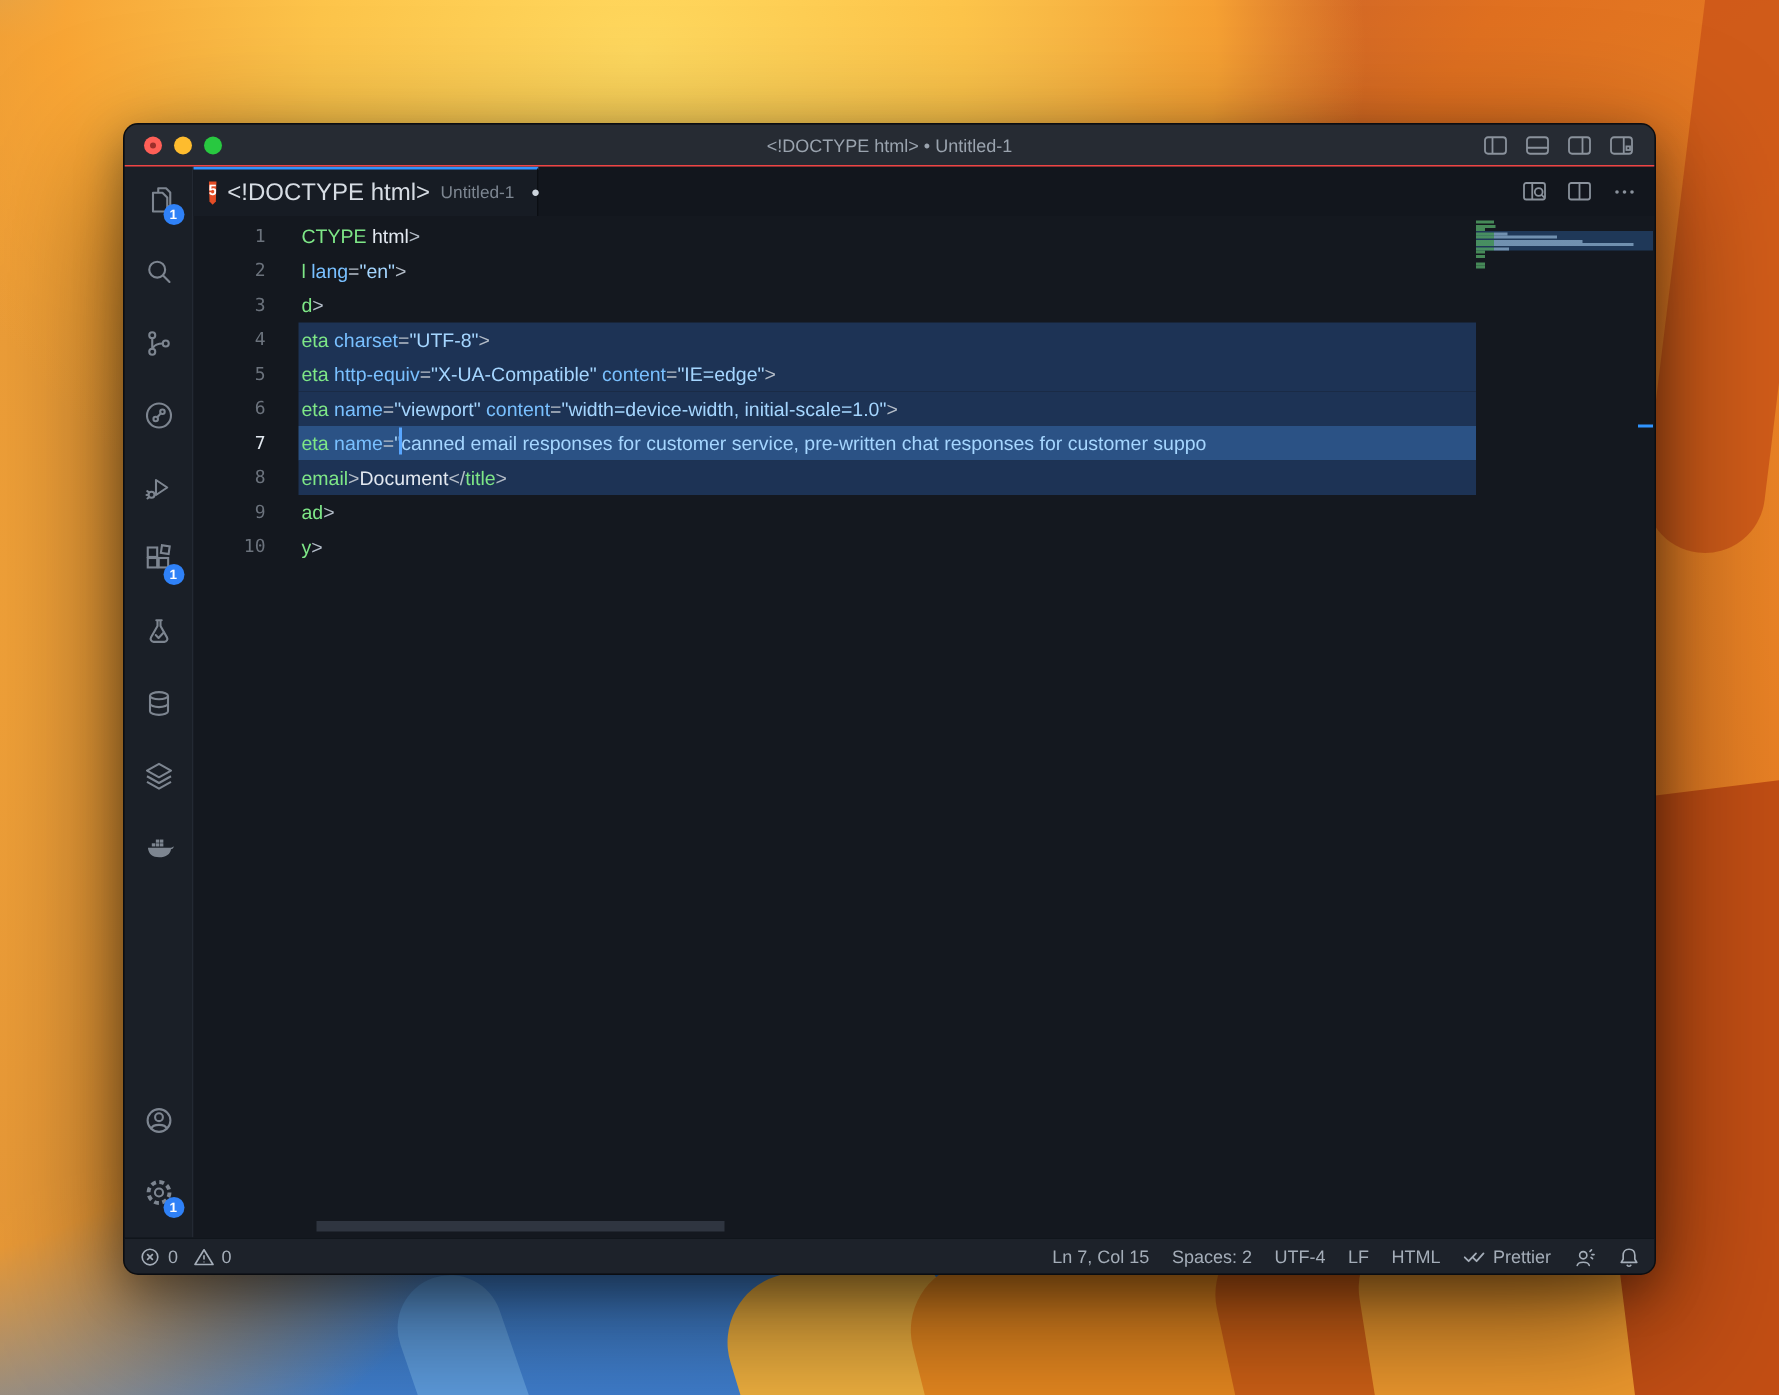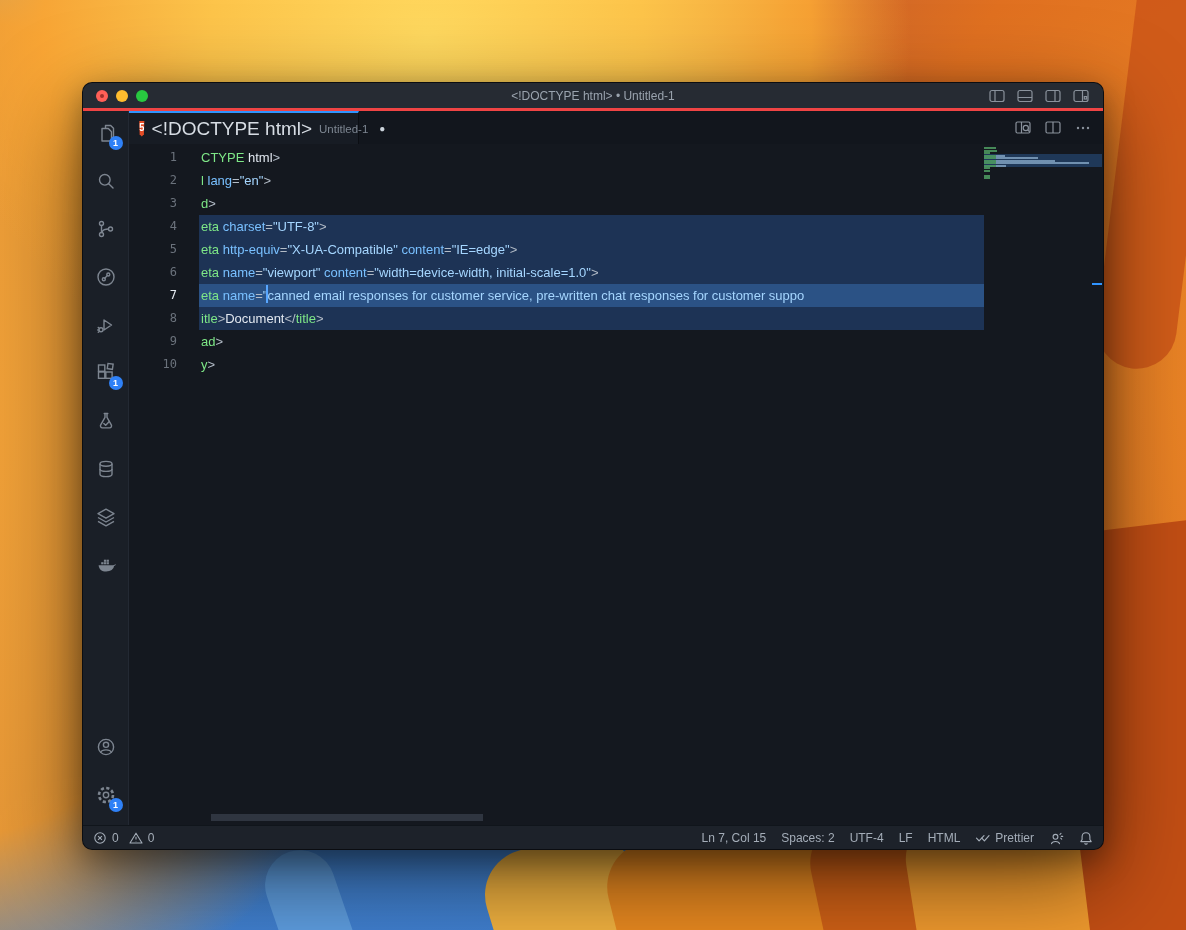--- a/index.html
+++ b/index.html
@@ -19,21 +19,21 @@
   .s3{left:840px;top:812px;width:110px;height:380px;background:#d06116;transform:rotate(-12deg)}
   .s4{left:930px;top:792px;width:330px;height:420px;background:#f09a2e;transform:rotate(-9deg)}
   .s5{left:1075px;top:520px;width:260px;height:560px;background:#c24e14;transform:rotate(-7deg)}
   .s6{left:1118px;top:-60px;width:80px;height:430px;background:#cd5617;transform:rotate(7deg);opacity:.85}
 
   
   .window{position:absolute;left:82px;top:82px;width:1022px;height:768px;background:#14181f;
     border-radius:10px;border:1px solid rgba(0,0,0,.45);overflow:hidden;display:flex;flex-direction:column;
     box-shadow:0 30px 90px rgba(0,0,0,.55),0 10px 30px rgba(0,0,0,.35)}
 
-  .titlebar{flex:0 0 28px;background:#262b33;border-bottom:3px solid #ef4444;display:flex;align-items:center;position:relative}
+  .titlebar{flex:0 0 28px;background:#262b33;border-bottom:1px solid #ef4444;display:flex;align-items:center;position:relative}
   .traffic{display:flex;gap:8px;margin-left:13px}
   .tl{width:12px;height:12px;border-radius:50%;position:relative}
   .tl-red{background:#ff5f57}
   .tl-red::after{content:"";position:absolute;inset:4px;border-radius:50%;background:rgba(60,0,0,.5)}
   .tl-yellow{background:#febc2e}
   .tl-green{background:#28c840}
   .title-text{position:absolute;left:50%;top:50%;transform:translate(-50%,-50%);font-size:12px;color:#9aa3ae;white-space:nowrap}
   .tb-actions{margin-left:auto;display:flex;gap:12px;margin-right:14px;color:#8a929c;align-items:center}
   .tb-actions svg,.tab-actions svg{display:block}
 
@@ -43,21 +43,21 @@
   .ab-bottom{margin-top:auto}
   .badge{position:absolute;right:-3px;bottom:-3px;min-width:14px;height:14px;border-radius:8px;background:#2f81f7;color:#fff;
     font-size:9px;line-height:14px;text-align:center;font-weight:bold;padding:0 2px}
 
   .right-col{flex:1;display:flex;flex-direction:column;min-width:0}
   .tabbar{flex:0 0 33px;background:#12161d;display:flex;align-items:stretch}
   .tab{display:flex;align-items:center;gap:7px;padding:0 12px 0 10px;width:230px;background:#171c24;
     border-top:2px solid #3094ff;border-right:1px solid #0b0e13}
   .html5-icon{width:15px;height:16px;background:#e44d26;clip-path:polygon(4% 0,96% 0,88% 86%,50% 100%,12% 86%);
     color:#fff;font-size:10px;font-weight:bold;display:flex;align-items:center;justify-content:center;padding-bottom:3px}
-  .tab-label{font-size:19px;color:#d7dde4;white-space:nowrap}
+  .tab-label{font-size:16px;color:#d7dde4;white-space:nowrap}
   .tab-detail{font-size:11.5px;color:#7d8691;white-space:nowrap}
   .tab-dot{color:#ccd4dc;font-size:10px;margin-left:4px}
   .tab-actions{margin-left:auto;display:flex;align-items:center;gap:13px;padding-right:12px;color:#8a929c}
 
   .editor-row{flex:1;display:flex;min-height:0;background:#14181f}
   .code-pane{flex:0 0 855px;position:relative;overflow:hidden;padding-top:2px}
   .code-row{display:flex;height:23px;line-height:23px;position:relative;white-space:pre}
   .code-row::before{content:"";position:absolute;left:70px;right:0;top:0;bottom:0}
   .code-row.sel-dark::before{background:#1d3355}
   .code-row.sel-bright::before{background:#2b5285}
@@ -268,21 +268,21 @@
         <div class="editor-row">
           <div class="code-pane">
             <div>
                 <div class="code-row"><div class="line-num">1</div><div class="line-code"><span class="tk-tag">CTYPE</span><span class="tk-txt"> html</span><span class="tk-pun">&gt;</span></div></div>
                 <div class="code-row"><div class="line-num">2</div><div class="line-code"><span class="tk-tag">l </span><span class="tk-attr">lang</span><span class="tk-pun">=</span><span class="tk-str">"en"</span><span class="tk-pun">&gt;</span></div></div>
                 <div class="code-row"><div class="line-num">3</div><div class="line-code"><span class="tk-tag">d</span><span class="tk-pun">&gt;</span></div></div>
                 <div class="code-row sel-dark"><div class="line-num">4</div><div class="line-code"><span class="tk-tag">eta </span><span class="tk-attr">charset</span><span class="tk-pun">=</span><span class="tk-str">"UTF-8"</span><span class="tk-pun">&gt;</span></div></div>
                 <div class="code-row sel-dark"><div class="line-num">5</div><div class="line-code"><span class="tk-tag">eta </span><span class="tk-attr">http-equiv</span><span class="tk-pun">=</span><span class="tk-str">"X-UA-Compatible" </span><span class="tk-attr">content</span><span class="tk-pun">=</span><span class="tk-str">"IE=edge"</span><span class="tk-pun">&gt;</span></div></div>
                 <div class="code-row sel-dark"><div class="line-num">6</div><div class="line-code"><span class="tk-tag">eta </span><span class="tk-attr">name</span><span class="tk-pun">=</span><span class="tk-str">"viewport" </span><span class="tk-attr">content</span><span class="tk-pun">=</span><span class="tk-str">"width=device-width, initial-scale=1.0"</span><span class="tk-pun">&gt;</span></div></div>
                 <div class="code-row sel-bright"><div class="line-num active">7</div><div class="line-code"><span class="tk-tag">eta </span><span class="tk-attr">name</span><span class="tk-pun">=</span><span class="tk-str">"</span><span class="cursor"></span><span class="tk-str">canned email responses for customer service, pre-written chat responses for customer suppo</span></div></div>
-                <div class="code-row sel-dark"><div class="line-num">8</div><div class="line-code"><span class="tk-tag">itle</span><span class="tk-pun">&gt;</span><span class="tk-txt">Document</span><span class="tk-pun">&lt;/</span><span class="tk-tag">title</span><span class="tk-pun">&gt;</span></div></div>
+                <div class="code-row sel-dark"><div class="line-num">8</div><div class="line-code"><span class="tk-tag">email</span><span class="tk-pun">&gt;</span><span class="tk-txt">Document</span><span class="tk-pun">&lt;/</span><span class="tk-tag">title</span><span class="tk-pun">&gt;</span></div></div>
                 <div class="code-row"><div class="line-num">9</div><div class="line-code"><span class="tk-tag">ad</span><span class="tk-pun">&gt;</span></div></div>
                 <div class="code-row"><div class="line-num">10</div><div class="line-code"><span class="tk-tag">y</span><span class="tk-pun">&gt;</span></div></div>
               </div>
             <div class="hscroll"></div>
           </div>
           <div class="minimap">
             <div class="mm-sel"></div>
             <div>
                 <div class="mm-line" style="width: 12px; background: rgb(79, 158, 99);"></div>
                 <div class="mm-line" style="width: 13px; background: rgb(79, 158, 99);"></div>

